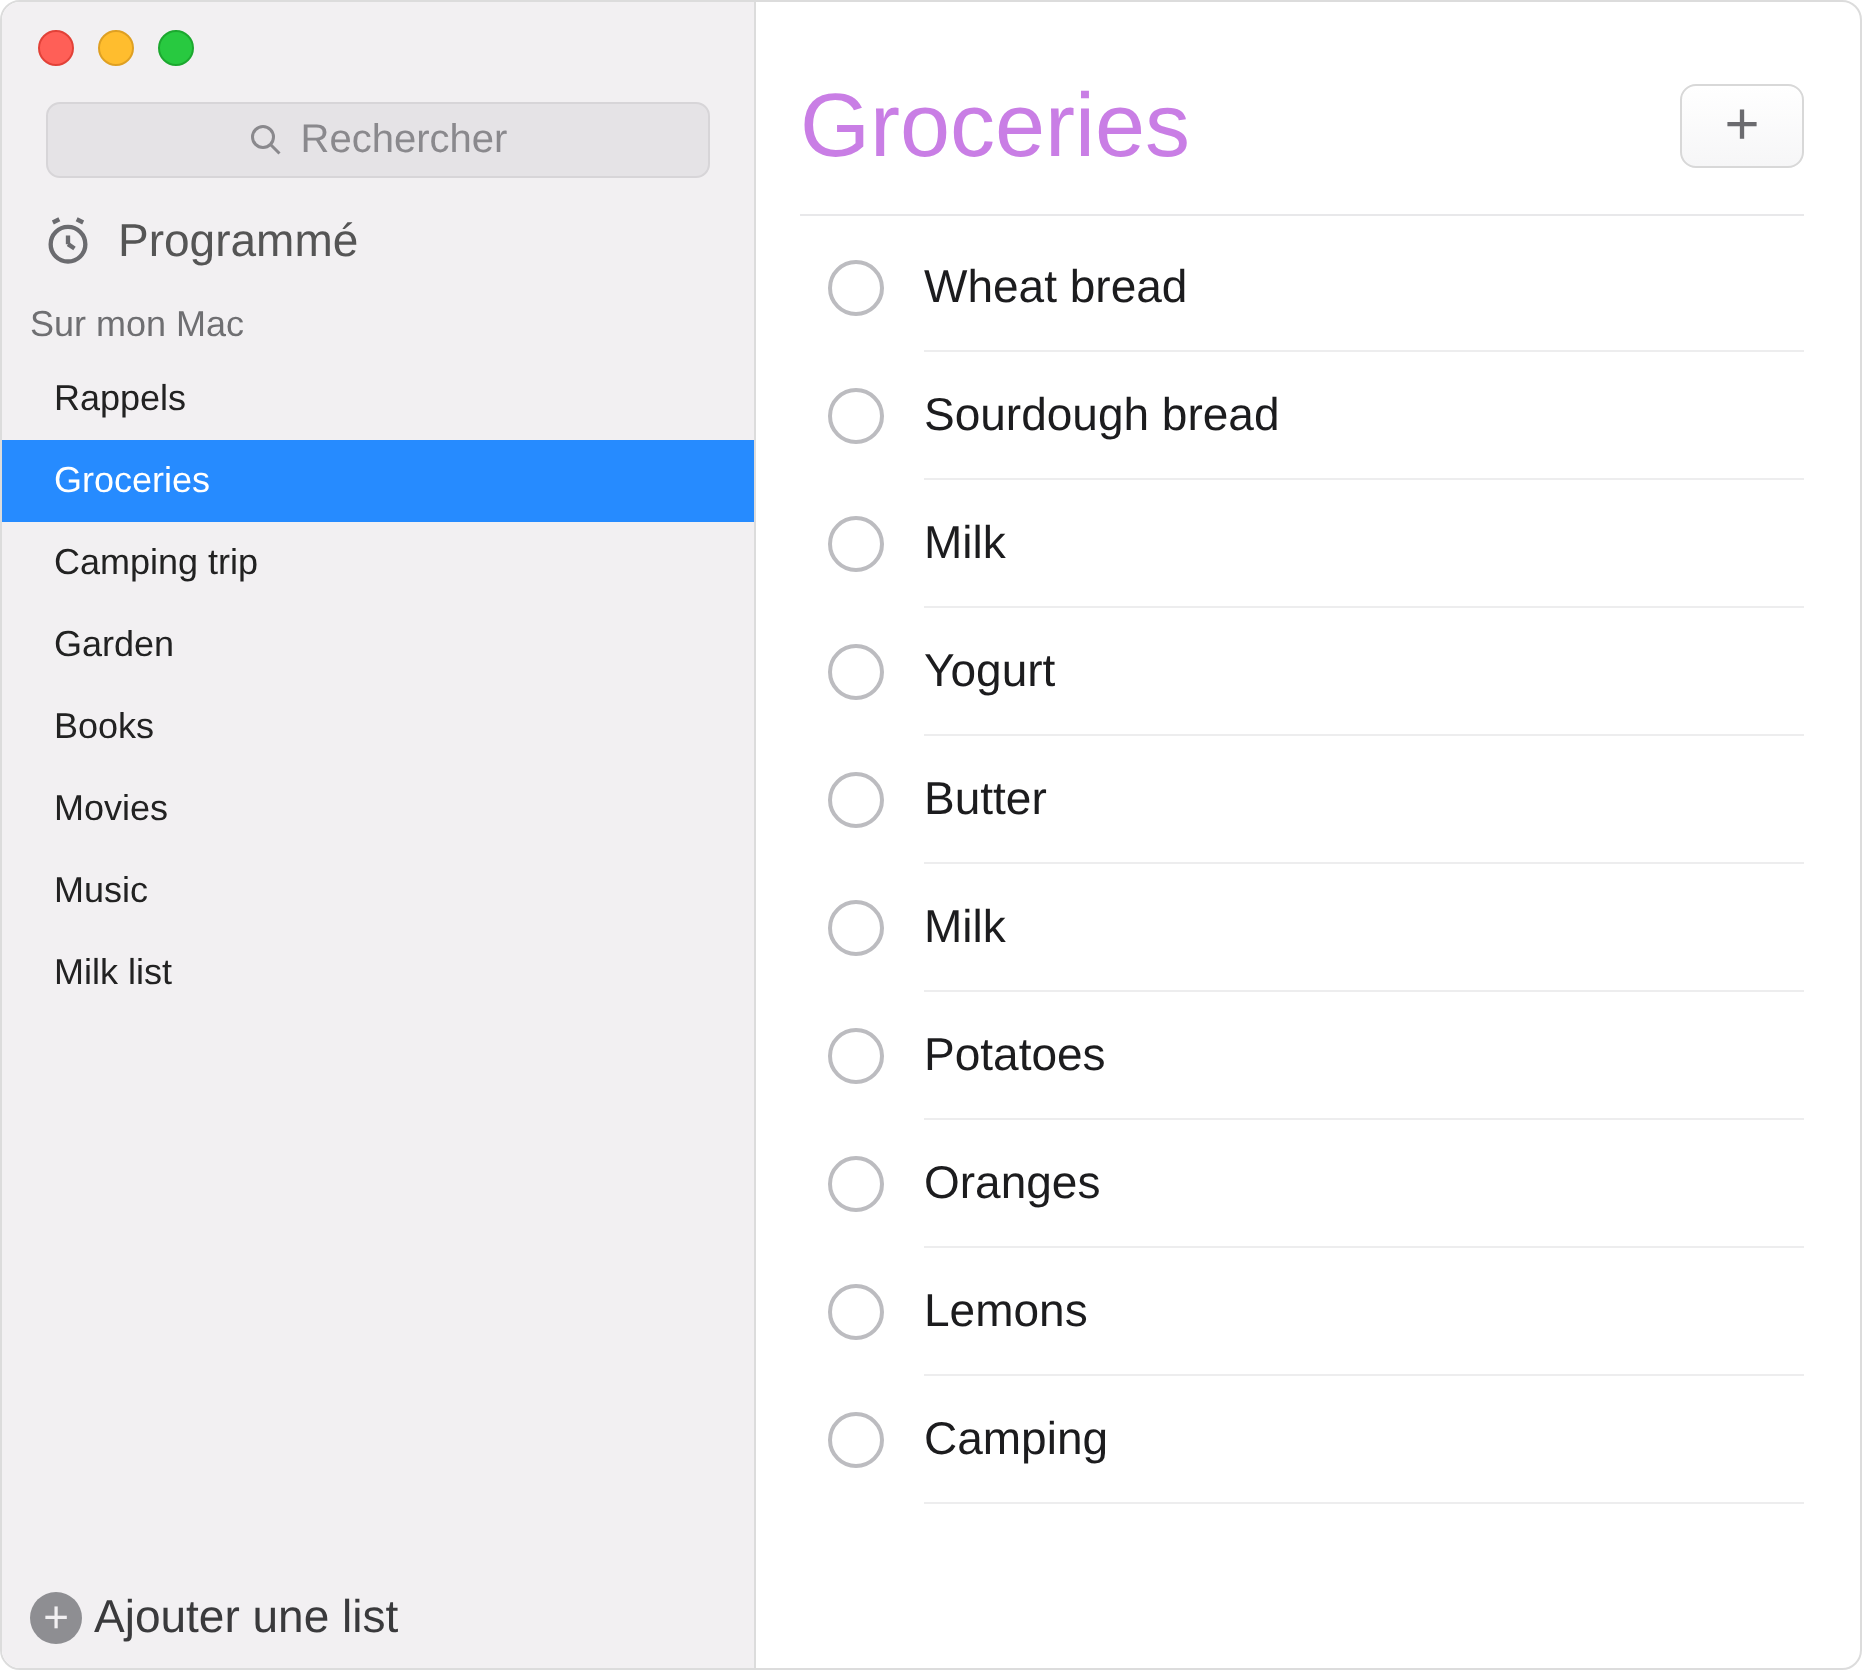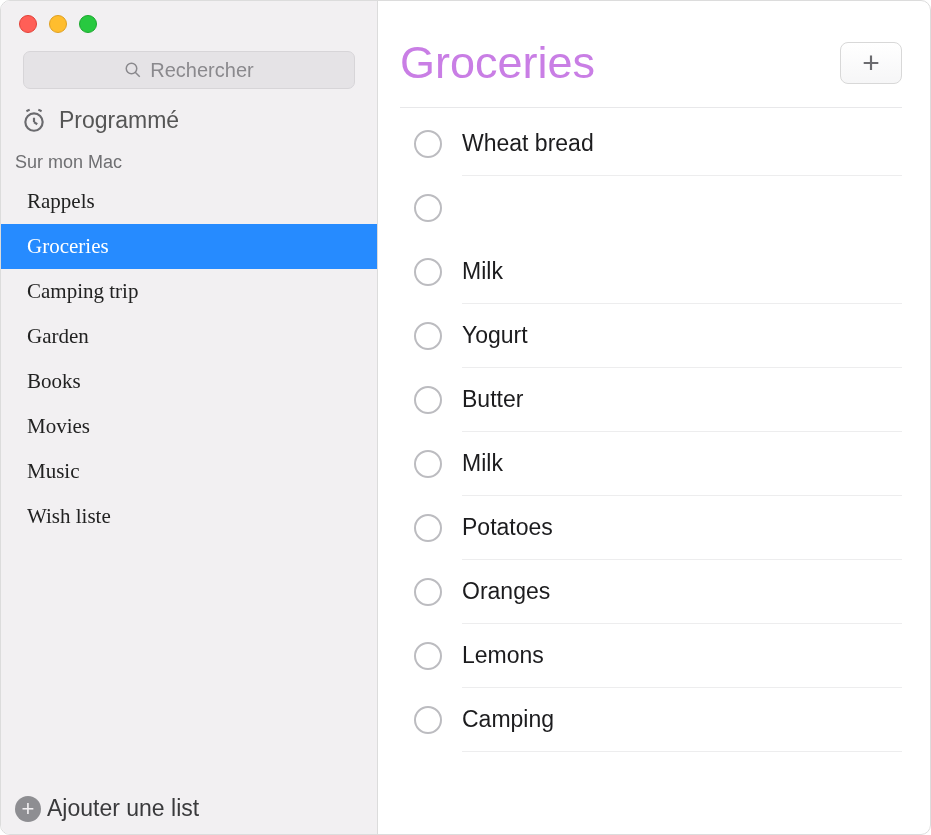--- a/index.html
+++ b/index.html
@@ -83,25 +83,24 @@
     .section-header {
       font-size: 18px;
       color: #6f6f72;
       padding: 4px 0 6px 14px;
     }
     .list-nav {
       display: flex;
       flex-direction: column;
     }
     .list-item {
-      font-size: 21px;
+      font-size: 18px;
       padding: 10px 0 10px 26px;
       color: #222;
       cursor: pointer;
-      font-family: Liberation Serif, serif;
     }
     .list-item.selected {
       background: #268bff;
       color: #fff;
     }
     .sidebar-bottom {
       position: absolute;
       bottom: 0;
       left: 0;
       right: 0;
@@ -221,21 +220,21 @@
     </div>
     <div class="section-header">Sur mon Mac</div>
     <div class="list-nav">
       <div class="list-item">Rappels</div>
       <div class="list-item selected">Groceries</div>
       <div class="list-item">Camping trip</div>
       <div class="list-item">Garden</div>
       <div class="list-item">Books</div>
       <div class="list-item">Movies</div>
       <div class="list-item">Music</div>
-      <div class="list-item">Wish liste</div>
+      <div class="list-item">Milk list</div>
     </div>
     <div class="sidebar-bottom">
       <span class="plus-circle">+</span>
       <span>Ajouter une list</span>
     </div>
   </div>
 
   <div class="main">
     <div class="main-header">
       <div class="list-title">Groceries</div>
@@ -244,20 +243,21 @@
       </div>
     </div>
     <div class="main-divider"></div>
     <div class="reminders">
       <div class="reminder-row">
         <div class="check"></div>
         <div class="reminder-text">Wheat bread</div>
       </div>
       <div class="reminder-row">
         <div class="check"></div>
+        <div class="reminder-text">Sourdough bread</div>
       </div>
       <div class="reminder-row">
         <div class="check"></div>
         <div class="reminder-text">Milk</div>
       </div>
       <div class="reminder-row">
         <div class="check"></div>
         <div class="reminder-text">Yogurt</div>
       </div>
       <div class="reminder-row">

